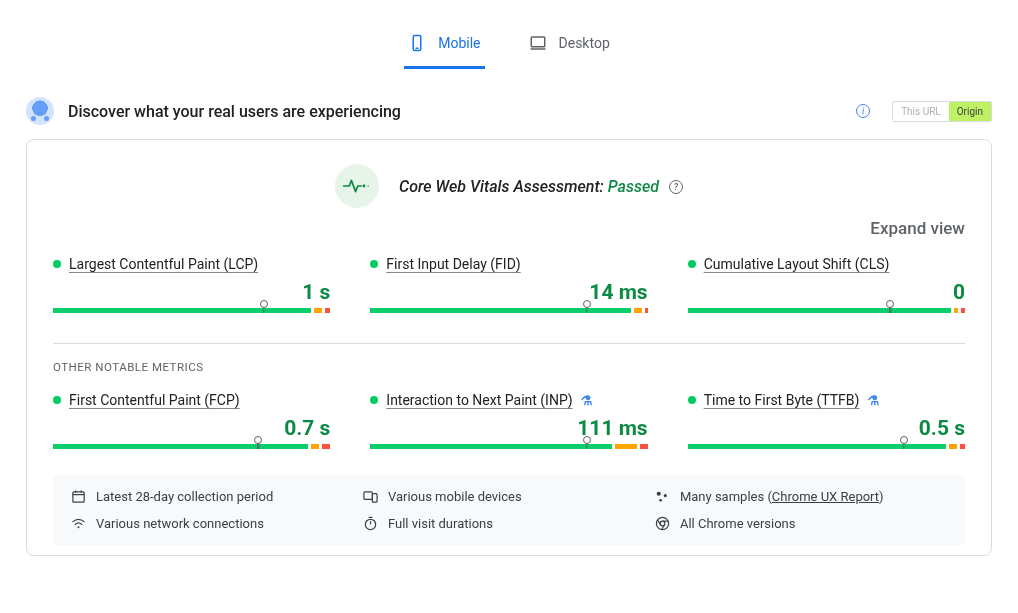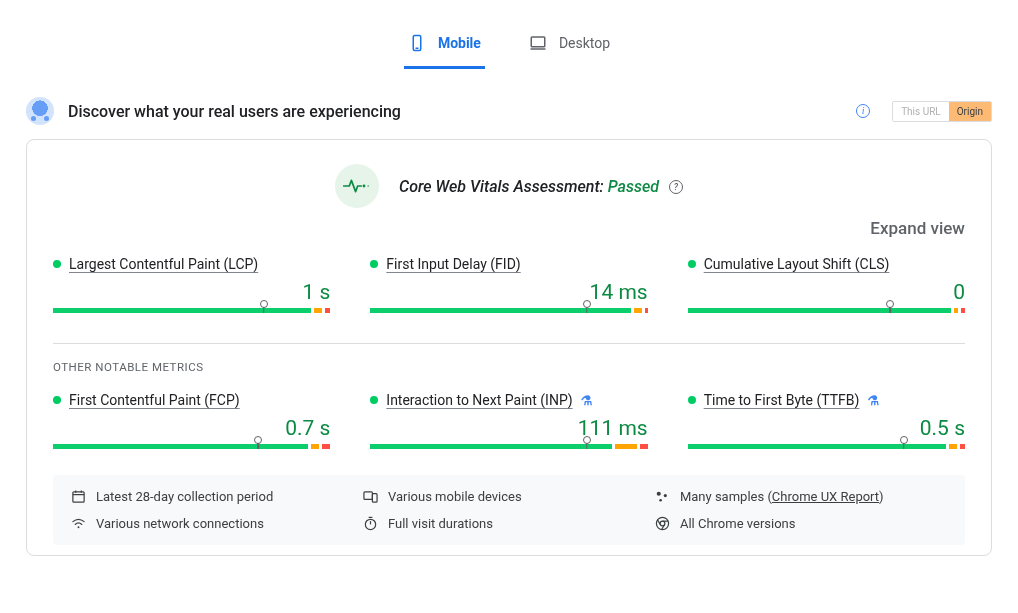--- a/index.html
+++ b/index.html
@@ -39,21 +39,21 @@
     gap:12px;
     padding:8px 4px 14px;
     cursor:pointer;
     font-size:14px;
     color:var(--text-muted);
     border-bottom:3px solid transparent;
   }
   .tab.active{
     color:var(--blue);
     border-bottom-color:var(--blue);
-    font-weight:700;
+    font-weight:400;
   }
   .device-icon{width:18px;height:18px;display:inline-block;}
   
   .discover-row{
     display:flex;
     align-items:center;
     gap:14px;
     margin:28px 0 14px;
   }
   .discover-icon{
@@ -73,21 +73,21 @@
     border:1.5px solid var(--blue-light);
     border-radius:50%;
     position:relative;
     cursor:pointer;
     margin-right:8px;
   }
   .info-circle-icon::after{content:"i";position:absolute;left:50%;top:50%;transform:translate(-50%,-55%);font-size:10px;color:var(--blue-light);font-style:italic;font-family:serif;}
   .toggle{display:flex;border:1px solid var(--border);border-radius:2px;overflow:hidden;font-size:10px;}
   .toggle div{padding:4px 8px;cursor:pointer;}
   .toggle .inactive{color:#b0b0b0;background:#fff;}
-  .toggle .active{background:#fdba74;color:#3c4043;}
+  .toggle .active{background:#bef264;color:#3c4043;}
   
   .card{
     border:1px solid var(--border);
     border-radius:8px;
     padding:24px 26px 10px;
   }
   .assessment{display:flex;align-items:center;justify-content:center;gap:20px;font-style:italic;}
   .pulse-badge{
     width:44px;height:44px;border-radius:50%;
     background:var(--assessment-bg);
@@ -101,21 +101,21 @@
     display:inline-flex;align-items:center;justify-content:center;
     font-size:9px;color:var(--text-muted);cursor:pointer;vertical-align:middle;margin-left:6px;
   }
   .expand{font-size:17px;color:var(--text-muted);text-align:right;cursor:pointer;margin:10px 0 18px;font-weight:500;}
   .metrics-row{display:flex;gap:40px;}
   .metric{flex:1;min-width:0;}
   .metric-head{display:flex;align-items:center;gap:8px;}
   .status-dot{width:8px;height:8px;border-radius:50%;background:var(--green-light);flex:none;}
   .metric-name{font-size:14px;text-decoration:underline;text-decoration-thickness:1px;text-decoration-color:var(--underline);text-underline-offset:3px;cursor:pointer;white-space:nowrap;}
   .experimental-icon{font-size:13px;color:var(--blue-light);font-weight:bold;cursor:default;}
-  .metric-value{font-size:21px;color:var(--green);text-align:right;margin:8px 0 0;}
+  .metric-value{font-size:21px;color:var(--green);text-align:right;margin:8px 0 0;font-weight:bold;}
   .bar-wrap{position:relative;margin-top:4px;}
   .pointer{
     position:absolute;top:-8px;transform:translateX(-50%);
     width:8px;height:8px;border:1.5px solid var(--text-muted);border-radius:50%;background:#fff;
   }
   .pointer::after{content:"";position:absolute;left:50%;top:100%;transform:translateX(-50%);width:1.5px;height:6px;background:var(--text-muted);}
   .bar{display:flex;height:5px;width:100%;overflow:hidden;}
   .bar span{display:block;height:100%;}
   .gap{background:#fff;width:3px;}
   .divider{border:none;border-top:1px solid var(--border);margin:30px 0 16px;}

